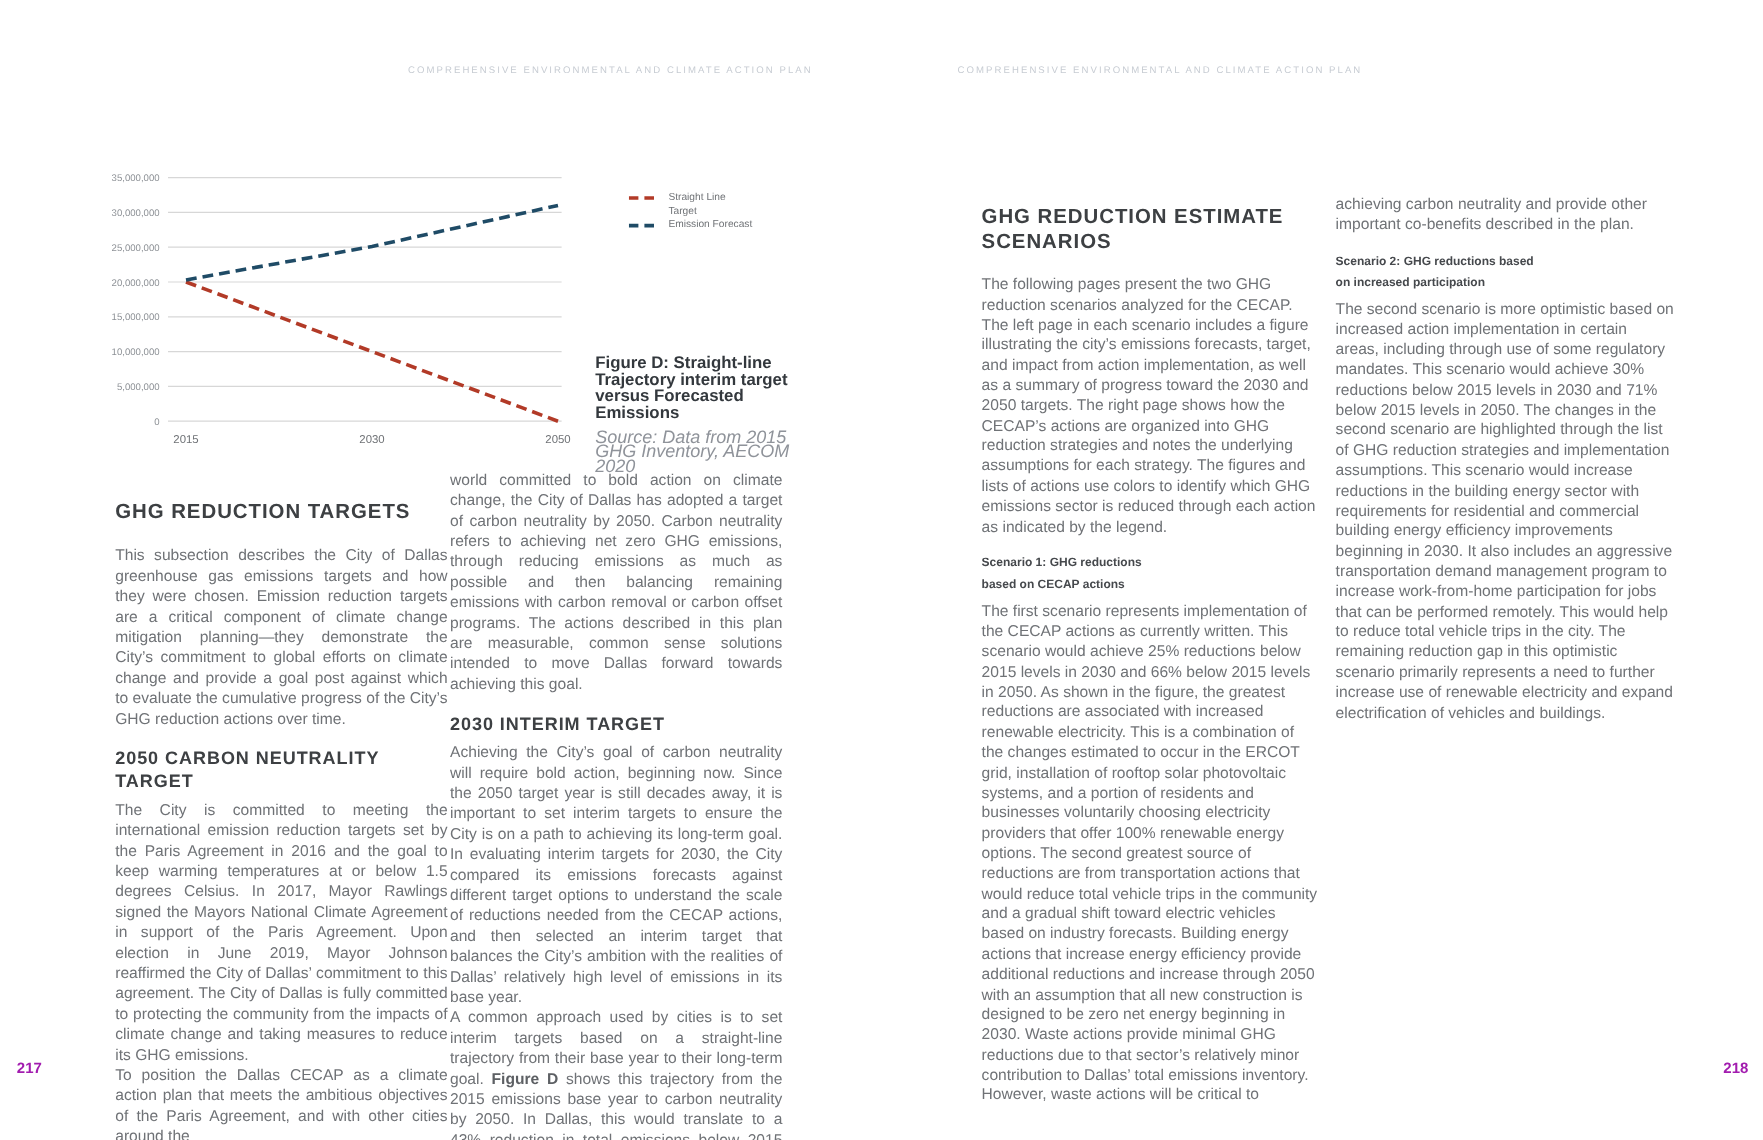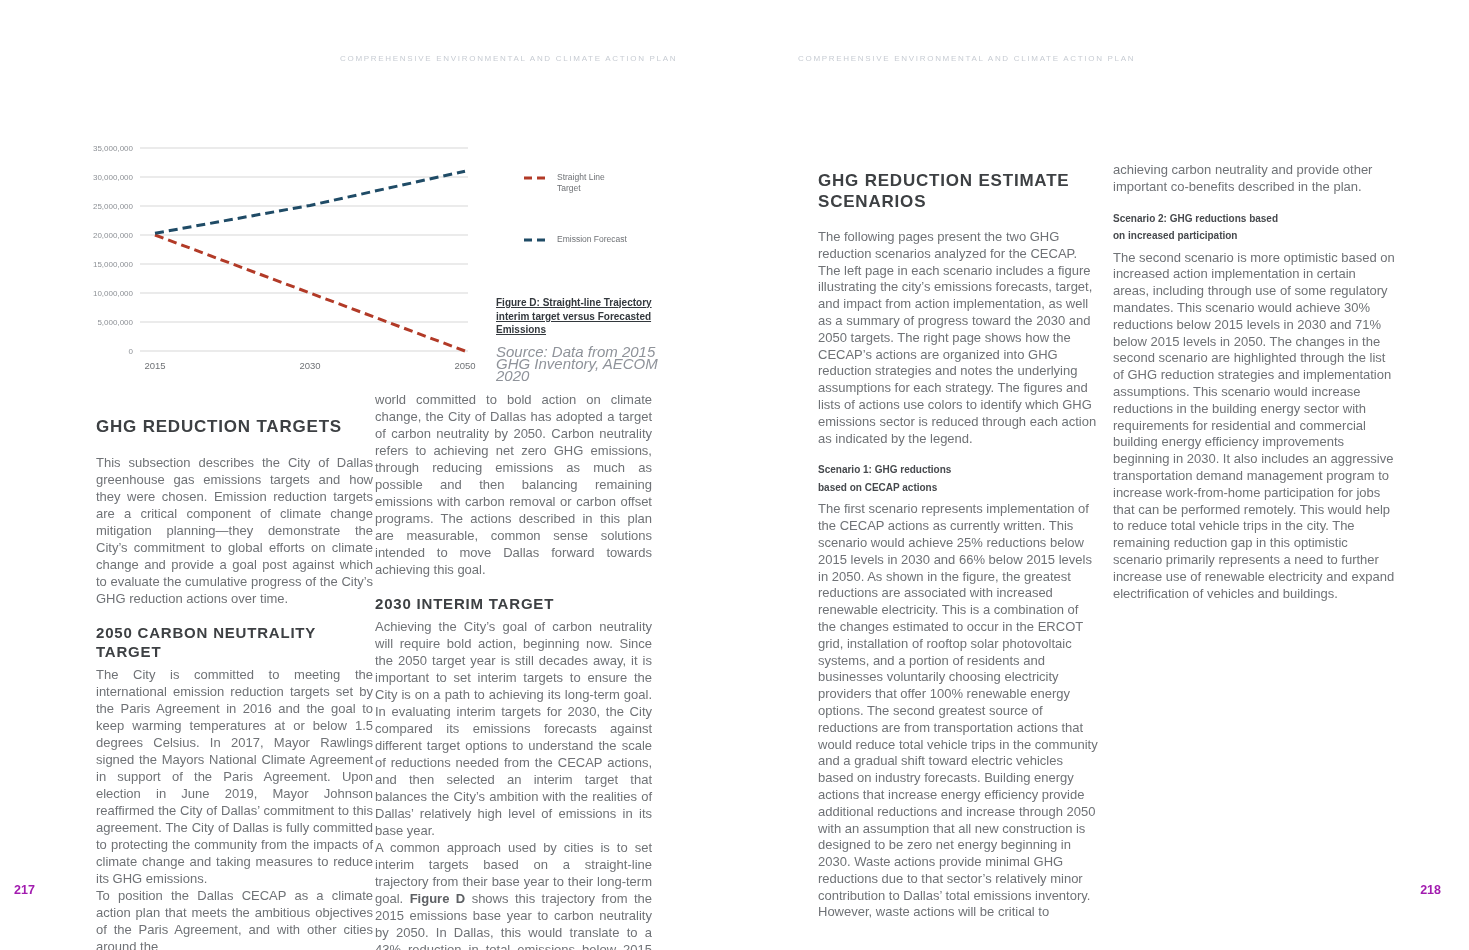--- a/index.html
+++ b/index.html
@@ -10,48 +10,48 @@
   }
   .running-head{
     position:absolute;top:54px;font-size:8px;letter-spacing:1.7px;
     color:#c7ccd3;text-align:right;white-space:nowrap;
   }
   #rh-left{left:340px;width:332px;}
   #rh-right{left:798px;width:332px;}
 
   
   #chart{position:absolute;left:85px;top:140px;}
-  #legend{position:absolute;left:524px;top:172px;}
+  #legend{position:absolute;left:524px;top:159px;}
   .legend-item{display:flex;align-items:flex-start;gap:7px;}
-  .legend-item + .legend-item{margin-top:40px;}
+  .legend-item + .legend-item{align-items:center;}
   .legend-swatch{margin-top:3px;flex:none;}
   .legend-label{font-size:8.5px;color:#6f7276;line-height:11px;width:70px;}
 
   #fig-caption{position:absolute;left:496px;top:296px;width:170px;}
-  .fig-title{font-size:10px;font-weight:bold;color:#33383d;line-height:13.5px;text-decoration:underline;}
+  .fig-title{font-size:14px;font-weight:bold;color:#33383d;line-height:13.5px;}
   .fig-source{font-size:15px;font-style:italic;color:#8f939a;line-height:12px;margin-top:9px;}
 
   
   .col{position:absolute;}
   #lp-col1{left:96px;top:396px;width:277px;margin-top:20px;}
   #lp-col2{left:375px;top:391px;width:277px;}
   #rp-col1{left:818px;top:170px;width:280px;}
   #rp-col2{left:1113px;top:162px;width:282px;}
 
   .h1{font-size:17px;font-weight:bold;color:#3d4043;letter-spacing:.8px;line-height:21px;margin:0 0 17px 0;}
   .h2{font-size:15px;font-weight:bold;color:#3d4043;letter-spacing:.8px;line-height:19px;margin:16px 0 5px 0;}
   .h3{font-size:10px;font-weight:bold;color:#46494d;line-height:17.5px;margin:14px 0 5px 0;white-space:pre-line;}
   .para{font-size:13px;line-height:17px;color:#6f7276;margin:0;}
   .just{text-align:justify;}
   .rp-para{line-height:16.8px;}
   .bold-inline{font-weight:bold;color:#5d6064;}
 
   .pagenum{position:absolute;top:883px;font-size:12.5px;font-weight:bold;color:#a21caf;}
   #pn-left{left:14px;}
-  #pn-right{right:28px;}
+  #pn-right{right:12px;}
 </style>
 </head>
 <body>
 
 <div class="running-head" id="rh-left">COMPREHENSIVE ENVIRONMENTAL AND CLIMATE ACTION PLAN</div>
 <div class="running-head" id="rh-right">COMPREHENSIVE ENVIRONMENTAL AND CLIMATE ACTION PLAN</div>
 
 <svg id="chart" width="400" height="240">
     <line x1="55" y1="211" x2="383" y2="211" stroke="#d7d7d7" stroke-width="1"></line>
     <text x="48" y="214" text-anchor="end" font-size="8" fill="#8d9196" font-family="&quot;Liberation Sans&quot;,sans-serif">0</text>

